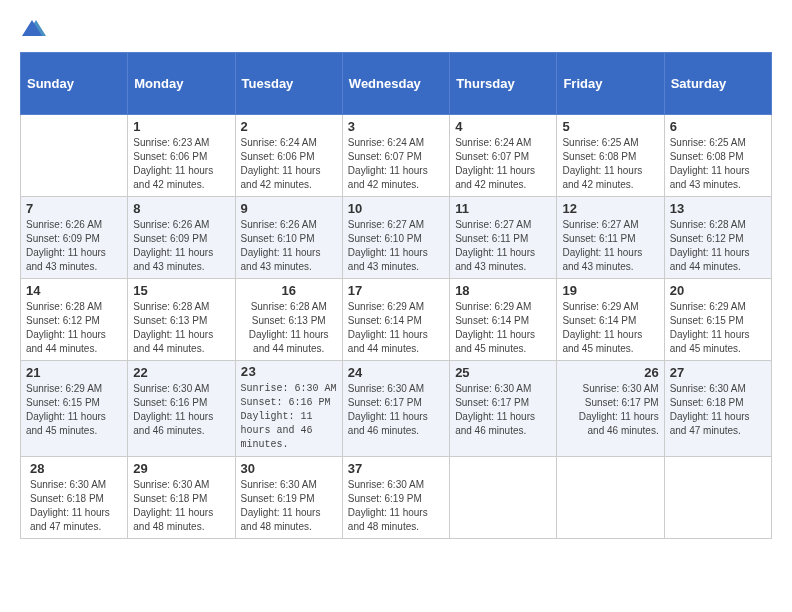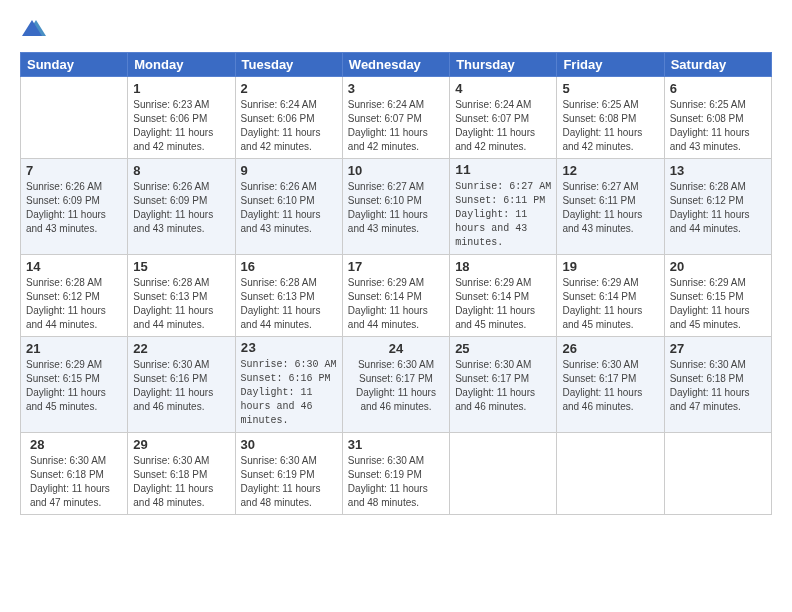--- a/index.html
+++ b/index.html
@@ -57,21 +57,21 @@
     }
     .calendar {
       width: 100%;
       border-collapse: collapse;
       border: 1px solid #ccc;
     }
     .calendar th {
       background-color: #3a6bc4;
       color: #fff;
       text-align: left;
-      padding: 4px 6px;
+      padding: 23px 6px;
       font-size: 13px;
       font-weight: bold;
       border: 1px solid #5580d0;
     }
     .calendar td {
       vertical-align: top;
       padding: 4px 5px;
       border: 1px solid #ccc;
       width: calc(100% / 7);
       min-height: 80px;
@@ -173,21 +173,21 @@
             <div class="day-info">Sunrise: 6:26 AM<br>Sunset: 6:09 PM<br>Daylight: 11 hours and 43 minutes.</div>
           </td>
           <td style="background-color: inherit;">
             <span class="day-num">9</span>
             <div class="day-info">Sunrise: 6:26 AM<br>Sunset: 6:10 PM<br>Daylight: 11 hours and 43 minutes.</div>
           </td>
           <td style="background-color: inherit; margin-top: 45px;">
             <span class="day-num">10</span>
             <div class="day-info">Sunrise: 6:27 AM<br>Sunset: 6:10 PM<br>Daylight: 11 hours and 43 minutes.</div>
           </td>
-          <td style="background-color: inherit; font-family: Liberation Mono, monospace;">
+          <td style="background-color: inherit;">
             <span class="day-num">11</span>
             <div class="day-info">Sunrise: 6:27 AM<br>Sunset: 6:11 PM<br>Daylight: 11 hours and 43 minutes.</div>
           </td>
           <td style="background-color: inherit; margin-top: 13px;">
             <span class="day-num">12</span>
             <div class="day-info">Sunrise: 6:27 AM<br>Sunset: 6:11 PM<br>Daylight: 11 hours and 43 minutes.</div>
           </td>
           <td style="background-color: inherit;">
             <span class="day-num">13</span>
             <div class="day-info">Sunrise: 6:28 AM<br>Sunset: 6:12 PM<br>Daylight: 11 hours and 44 minutes.</div>
@@ -195,21 +195,21 @@
         </tr>
         <tr style="background-color: rgb(255, 255, 255);">
           <td style="background-color: inherit;">
             <span class="day-num">14</span>
             <div class="day-info">Sunrise: 6:28 AM<br>Sunset: 6:12 PM<br>Daylight: 11 hours and 44 minutes.</div>
           </td>
           <td style="background-color: inherit;">
             <span class="day-num">15</span>
             <div class="day-info">Sunrise: 6:28 AM<br>Sunset: 6:13 PM<br>Daylight: 11 hours and 44 minutes.</div>
           </td>
-          <td style="background-color: inherit;">
+          <td style="background-color: inherit; text-align: center;">
             <span class="day-num">16</span>
             <div class="day-info">Sunrise: 6:28 AM<br>Sunset: 6:13 PM<br>Daylight: 11 hours and 44 minutes.</div>
           </td>
           <td style="background-color: inherit;">
             <span class="day-num">17</span>
             <div class="day-info">Sunrise: 6:29 AM<br>Sunset: 6:14 PM<br>Daylight: 11 hours and 44 minutes.</div>
           </td>
           <td style="background-color: inherit;">
             <span class="day-num">18</span>
             <div class="day-info">Sunrise: 6:29 AM<br>Sunset: 6:14 PM<br>Daylight: 11 hours and 45 minutes.</div>
@@ -229,29 +229,29 @@
             <div class="day-info">Sunrise: 6:29 AM<br>Sunset: 6:15 PM<br>Daylight: 11 hours and 45 minutes.</div>
           </td>
           <td style="background-color: inherit; margin-top: 28px;">
             <span class="day-num">22</span>
             <div class="day-info">Sunrise: 6:30 AM<br>Sunset: 6:16 PM<br>Daylight: 11 hours and 46 minutes.</div>
           </td>
           <td style="background-color: inherit; font-family: Liberation Mono, monospace;">
             <span class="day-num">23</span>
             <div class="day-info">Sunrise: 6:30 AM<br>Sunset: 6:16 PM<br>Daylight: 11 hours and 46 minutes.</div>
           </td>
-          <td style="background-color: inherit; text-align: center;">
+          <td style="background-color: inherit;">
             <span class="day-num">24</span>
             <div class="day-info">Sunrise: 6:30 AM<br>Sunset: 6:17 PM<br>Daylight: 11 hours and 46 minutes.</div>
           </td>
           <td style="background-color: inherit;">
             <span class="day-num">25</span>
             <div class="day-info">Sunrise: 6:30 AM<br>Sunset: 6:17 PM<br>Daylight: 11 hours and 46 minutes.</div>
           </td>
-          <td style="background-color: inherit;">
+          <td style="background-color: inherit; text-align: right;">
             <span class="day-num">26</span>
             <div class="day-info">Sunrise: 6:30 AM<br>Sunset: 6:17 PM<br>Daylight: 11 hours and 46 minutes.</div>
           </td>
           <td style="background-color: inherit;">
             <span class="day-num">27</span>
             <div class="day-info">Sunrise: 6:30 AM<br>Sunset: 6:18 PM<br>Daylight: 11 hours and 47 minutes.</div>
           </td>
         </tr>
         <tr style="background-color: rgb(255, 255, 255);">
           <td style="background-color: inherit; padding-left: 9px;">
@@ -260,21 +260,21 @@
           </td>
           <td style="background-color: inherit;">
             <span class="day-num">29</span>
             <div class="day-info">Sunrise: 6:30 AM<br>Sunset: 6:18 PM<br>Daylight: 11 hours and 48 minutes.</div>
           </td>
           <td style="background-color: inherit;">
             <span class="day-num">30</span>
             <div class="day-info">Sunrise: 6:30 AM<br>Sunset: 6:19 PM<br>Daylight: 11 hours and 48 minutes.</div>
           </td>
           <td style="background-color: inherit;">
-            <span class="day-num">31</span>
+            <span class="day-num">37</span>
             <div class="day-info">Sunrise: 6:30 AM<br>Sunset: 6:19 PM<br>Daylight: 11 hours and 48 minutes.</div>
           </td>
           <td class="empty-cell"></td>
           <td class="empty-cell"></td>
           <td class="empty-cell"></td>
         </tr>
       </tbody>
   </table>
 </div>
 

